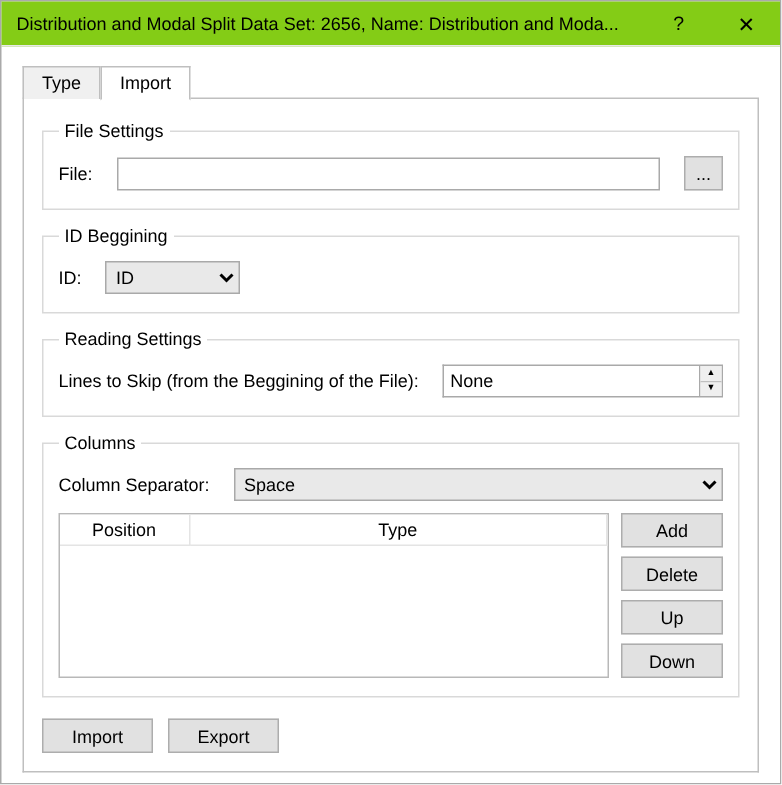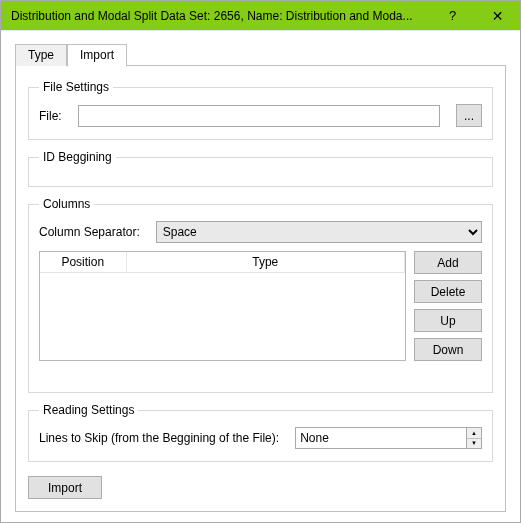--- a/index.html
+++ b/index.html
@@ -219,20 +219,40 @@
         <legend>File Settings</legend>
         <div class="row">
           <span class="lbl">File:</span>
           <input type="text" class="field" value="" style="">
           <button class="btn small">...</button>
         </div>
       </fieldset>
 
       <fieldset class="group">
         <legend>ID Beggining</legend>
+        <div class="row">
+          <span class="lbl">ID:</span>
+          <select class="combo" style="width:90px">
+            <option>ID</option>
+          </select>
+        </div>
+      </fieldset>
+
+      <fieldset class="group">
+        <legend>Reading Settings</legend>
+        <div class="row">
+          <span class="lbl">Lines to Skip (from the Beggining of the File):</span>
+          <div class="spin-wrap">
+            <input class="spin-input" type="text" value="None" style="">
+            <div class="spin-btns">
+              <div>▲</div>
+              <div>▼</div>
+            </div>
+          </div>
+        </div>
       </fieldset>
 
       <fieldset class="group" style="flex:1">
         <legend>Columns</legend>
         <div class="row">
           <span class="lbl">Column Separator:</span>
           <select class="combo" style="flex:1">
             <option>Space</option>
           </select>
         </div>
@@ -250,34 +270,21 @@
           </div>
           <div class="col-btns">
             <button class="btn">Add</button>
             <button class="btn">Delete</button>
             <button class="btn">Up</button>
             <button class="btn">Down</button>
           </div>
         </div>
       </fieldset>
 
-      <fieldset class="group">
-        <legend>Reading Settings</legend>
-        <div class="row">
-          <span class="lbl">Lines to Skip (from the Beggining of the File):</span>
-          <div class="spin-wrap">
-            <input class="spin-input" type="text" value="None" style="">
-            <div class="spin-btns">
-              <div>▲</div>
-              <div>▼</div>
-            </div>
-          </div>
-        </div>
-      </fieldset>
-
       <div class="bottom-row1">
         <button class="btn wide">Import</button>
+        <button class="btn wide">Export</button>
       </div>
 
     </div>
   </div>
 
 </div>
 
 </body></html>

